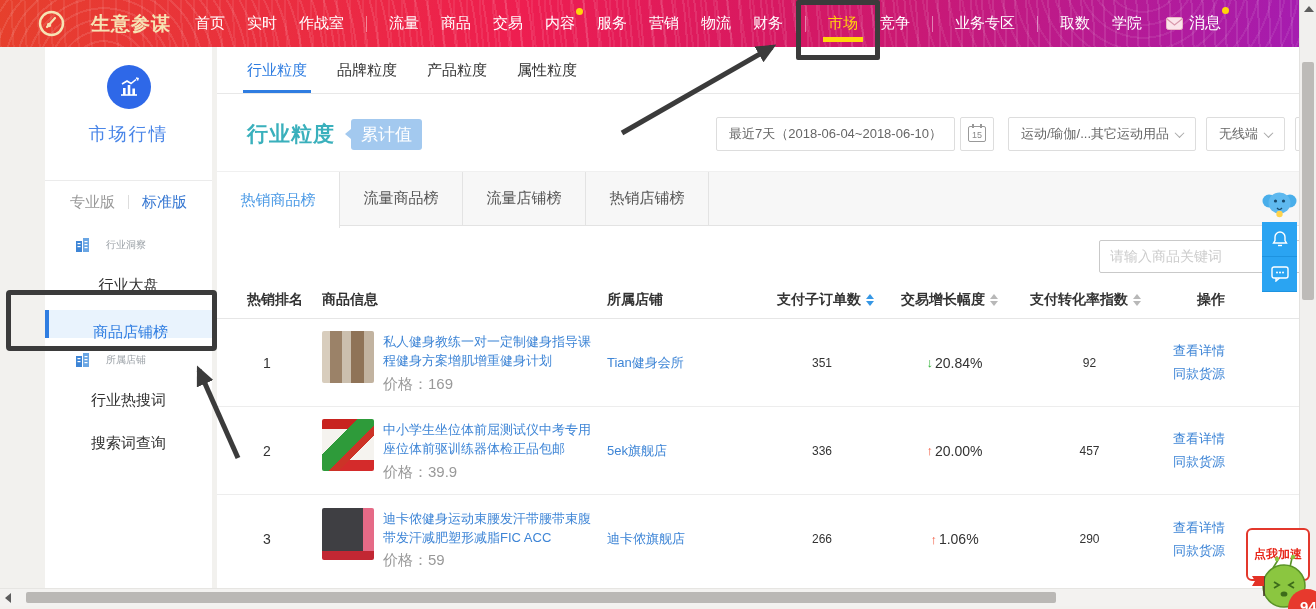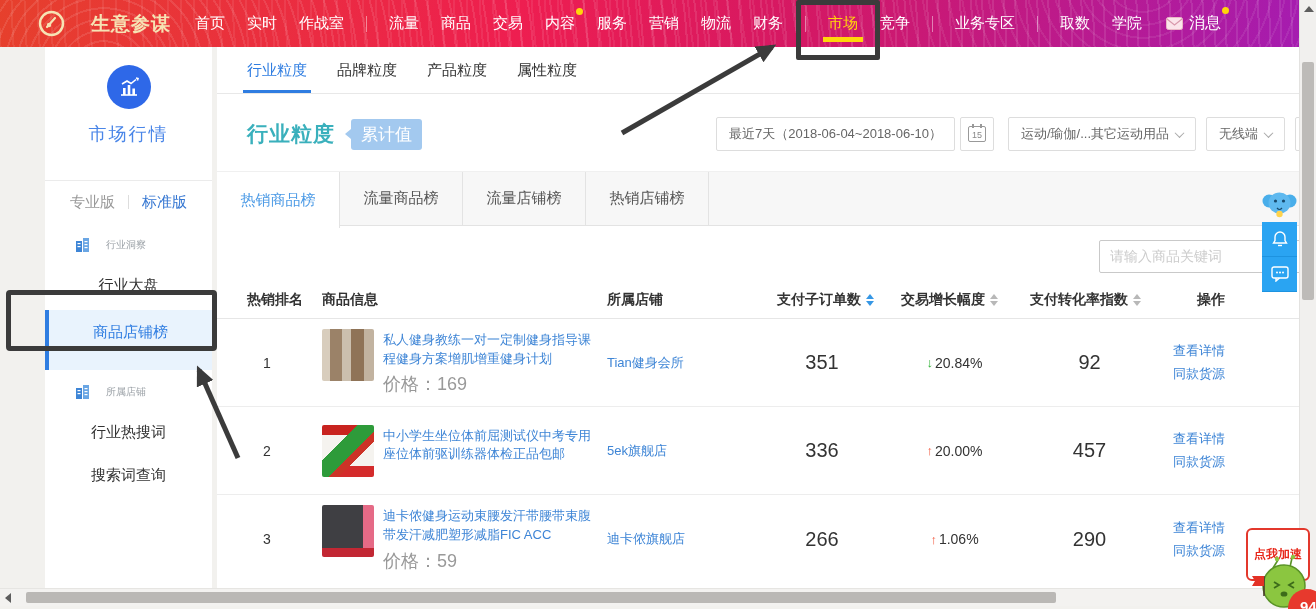--- a/index.html
+++ b/index.html
@@ -44,21 +44,21 @@
   .side-icon { width:44px; height:44px; border-radius:50%; background:#2e68e8; margin:18px auto 0;
     display:flex; align-items:center; justify-content:center; }
   .side-title { text-align:center; margin-top:13px; font-size:18px; color:#4a86e8; letter-spacing:2px; }
   .side-div { height:1px; background:#ebebeb; margin-top:34px; }
   .version-row { display:flex; align-items:center; justify-content:center; gap:13px; height:42px; font-size:15px; }
   .v-pro { color:#999; cursor:pointer; } .v-std { color:#3476d2; cursor:pointer; }
   .v-sep { width:1px; height:14px; background:#ddd; }
   .side-section { display:flex; align-items:center; gap:16px; padding-left:30px; margin-top:15px;
     font-size:10px; color:#9aa0a6; cursor:pointer; }
   .side-item { text-align:center; font-size:15px; color:#333; margin-top:24px; cursor:pointer; }
-  .side-item.active { margin-top:15px; height:60px; line-height:44px; background:#e9f3fd;
+  .side-item.active { margin-top:15px; height:28px; line-height:44px; background:#e9f3fd;
     border-left:4px solid #2f7de1; color:#2f7de1; }
 
   
   .main { position:absolute; left:217px; top:47px; width:1208px; height:541px; background:#fff; z-index:5; }
   .gran-tabs { display:flex; gap:30px; padding-left:30px; height:47px; align-items:center; border-bottom:1px solid #e8e8e8; font-size:15px; }
   .gran-tab { color:#333; cursor:pointer; position:relative; height:100%; display:flex; align-items:center; }
   .gran-tab.active { color:#2f7de1; }
   .gran-tab.active::after { content:""; position:absolute; left:-4px; right:-4px; bottom:0; height:3px; background:#2f7de1; }
 
   .head-row { display:flex; align-items:center; justify-content:space-between; margin-top:20px; padding:0 32px 0 30px; height:40px; }
@@ -105,23 +105,23 @@
   .rank-cell { padding-left:16px; font-size:14px; }
   .prod-cell { display:flex; gap:9px; align-items:flex-start; }
   .thumb { width:52px; height:52px; border-radius:2px; flex:0 0 auto; cursor:pointer; }
   .thumb1 { background:linear-gradient(90deg,#d8cdbd 0 16%,#9b8268 16% 38%,#cbbfae 38% 56%,#8f7357 56% 80%,#c2b3a0 80%),linear-gradient(#cfc5b8,#8a7a6a); }
   .thumb2 { background:linear-gradient(135deg,transparent 34%,#2e9b3a 34% 56%,#cc3327 56% 66%,transparent 66%),
             linear-gradient(180deg,#c8231f 0 19%,#f5f3ef 19% 79%,#d42b2b 79% 100%); }
   .thumb3 { background:linear-gradient(0deg,#c22733 0 18%,transparent 18%),
             linear-gradient(90deg,#3f3f43 0 78%,#e56a86 78%),#46464a; }
   .prod-texts { display:flex; flex-direction:column; gap:4px; padding-top:2px; }
   .prod-title { color:#3e85d6; font-size:13px; line-height:1.45; width:218px; cursor:pointer; }
-  .prod-price { color:#999; font-size:18px; }
+  .prod-price { color:#999; font-size:15px; }
   .shop-link { color:#3e85d6; font-size:13px; cursor:pointer; }
-  .num-cell { font-size:20px; color:#333; }
+  .num-cell { font-size:12px; color:#333; }
   .growth-cell { font-size:14px; color:#333; display:flex; align-items:center; justify-content:center; gap:2px; }
   .gar { font-weight:bold; font-size:13px; }
   .gar.down { color:#2eb135; } .gar.up { color:#f2573d; }
   .act-cell { display:flex; flex-direction:column; gap:5px; align-items:flex-end; font-size:13px; }
   .act-link { color:#3e85d6; cursor:pointer; white-space:nowrap;margin-left:48px; }
 
   
   .annotation-box-side { position:absolute; left:6px; top:290px; width:211px; height:61px;
     border:5px solid #3b3b3b; border-radius:4px; z-index:45; pointer-events:none; }
   .anno-svg { position:absolute; left:0; top:0; width:1316px; height:609px; z-index:46; pointer-events:none; }
@@ -336,20 +336,21 @@
         <span class="act-link">同款货源</span>
       </div>
     </div>
 
     <div class="trow drow">
       <div class="rank-cell">2</div>
       <div class="prod-cell">
         <div class="thumb thumb2"></div>
         <div class="prod-texts">
           <span class="prod-title">中小学生坐位体前屈测试仪中考专用座位体前驱训练器体检正品包邮</span>
+          <span class="prod-price">价格：39.9</span>
         </div>
       </div>
       <div><span class="shop-link">5ek旗舰店</span></div>
       <div class="num-cell" style="text-align:center;">336</div>
       <div class="growth-cell">
         <span class="gar up">↑</span>
         <span>20.00%</span>
       </div>
       <div class="num-cell" style="text-align:center;">457</div>
       <div class="act-cell">

